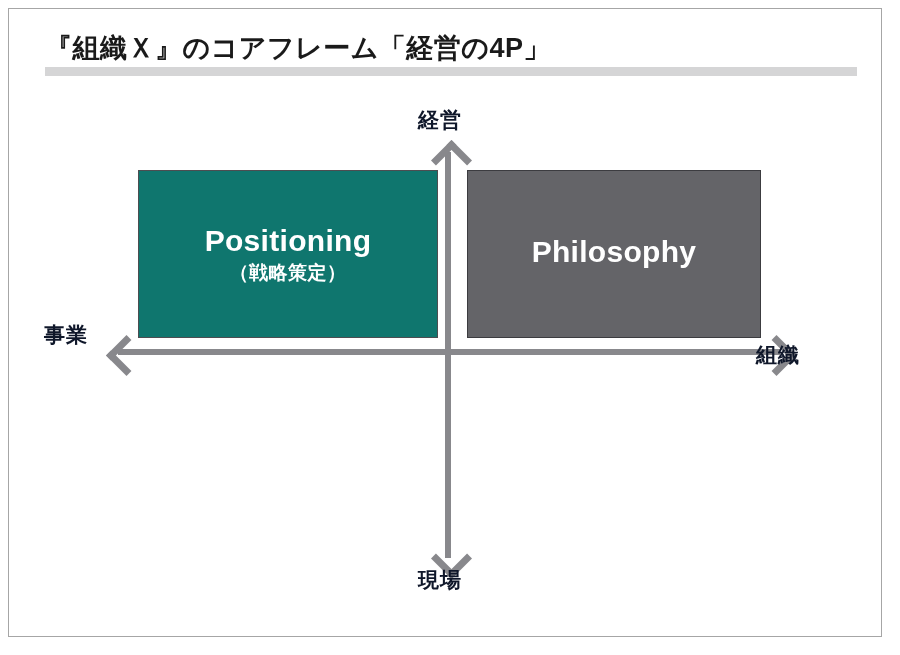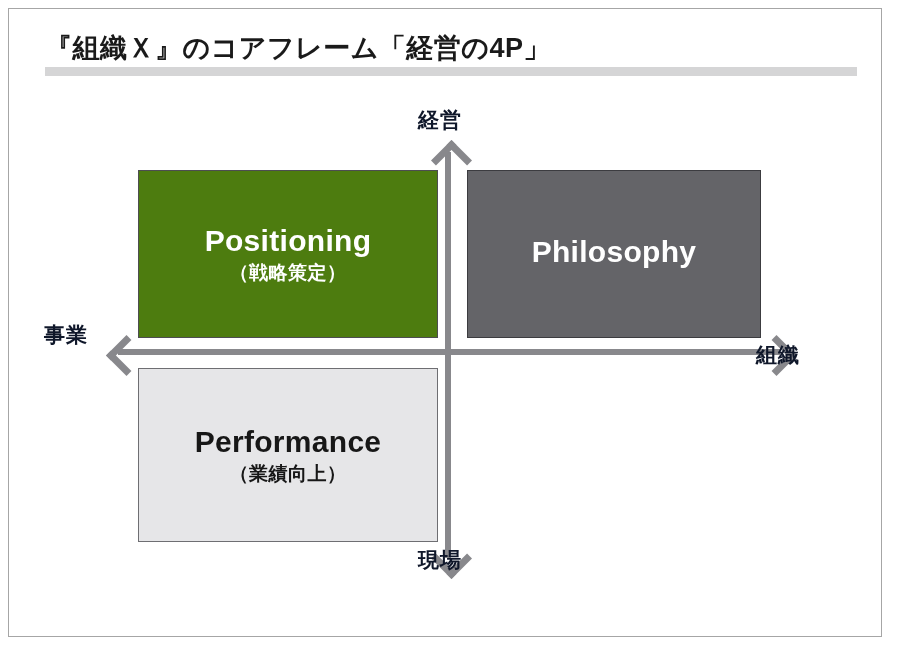--- a/index.html
+++ b/index.html
@@ -90,21 +90,21 @@
   
   .axis-label {
     position: absolute;
     font-size: 21px;
     font-weight: 700;
     color: #0f172a;
     letter-spacing: 1px;
     white-space: nowrap;
   }
   .label-top    { left: 418px; top: 106px; }
-  .label-bottom { left: 418px; top: 546px; }
+  .label-bottom { left: 418px; top: 566px; }
   .label-left   { left: 44px;  top: 321px; font-family: Liberation Mono, monospace; }
   .label-right  { left: 756px; top: 341px; }
 
   
   .qbox {
     position: absolute;
     box-sizing: border-box;
     display: flex;
     flex-direction: column;
     align-items: center;
@@ -120,21 +120,21 @@
   .qbox .q-ja {
     font-size: 19px;
     font-weight: 700;
     letter-spacing: 0.5px;
     line-height: 1.1;
     margin: 0;
   }
 
   .q-positioning {
     left: 138px; top: 170px; width: 300px; height: 168px;
-    background: #4d7c0f;
+    background: #0f766e;
     border: 1px solid #4d4d51;
   }
   .q-positioning .q-en, .q-positioning .q-ja { color: #ffffff; }
 
   .q-philosophy {
     left: 467px; top: 170px; width: 294px; height: 168px;
     background: #646468;
     border: 1px solid #3c3c40;
   }
   .q-philosophy .q-en, .q-philosophy .q-ja { color: #ffffff; }
@@ -180,19 +180,15 @@
 
   <div class="qbox q-positioning">
     <div class="q-en">Positioning</div>
     <div class="q-ja">（戦略策定）</div>
   </div>
 
   <div class="qbox q-philosophy">
     <div class="q-en">Philosophy</div>
   </div>
 
-  <div class="qbox q-performance">
-    <div class="q-en">Performance</div>
-    <div class="q-ja">（業績向上）</div>
-  </div>
 
 
 </div>
 
 </body></html>

